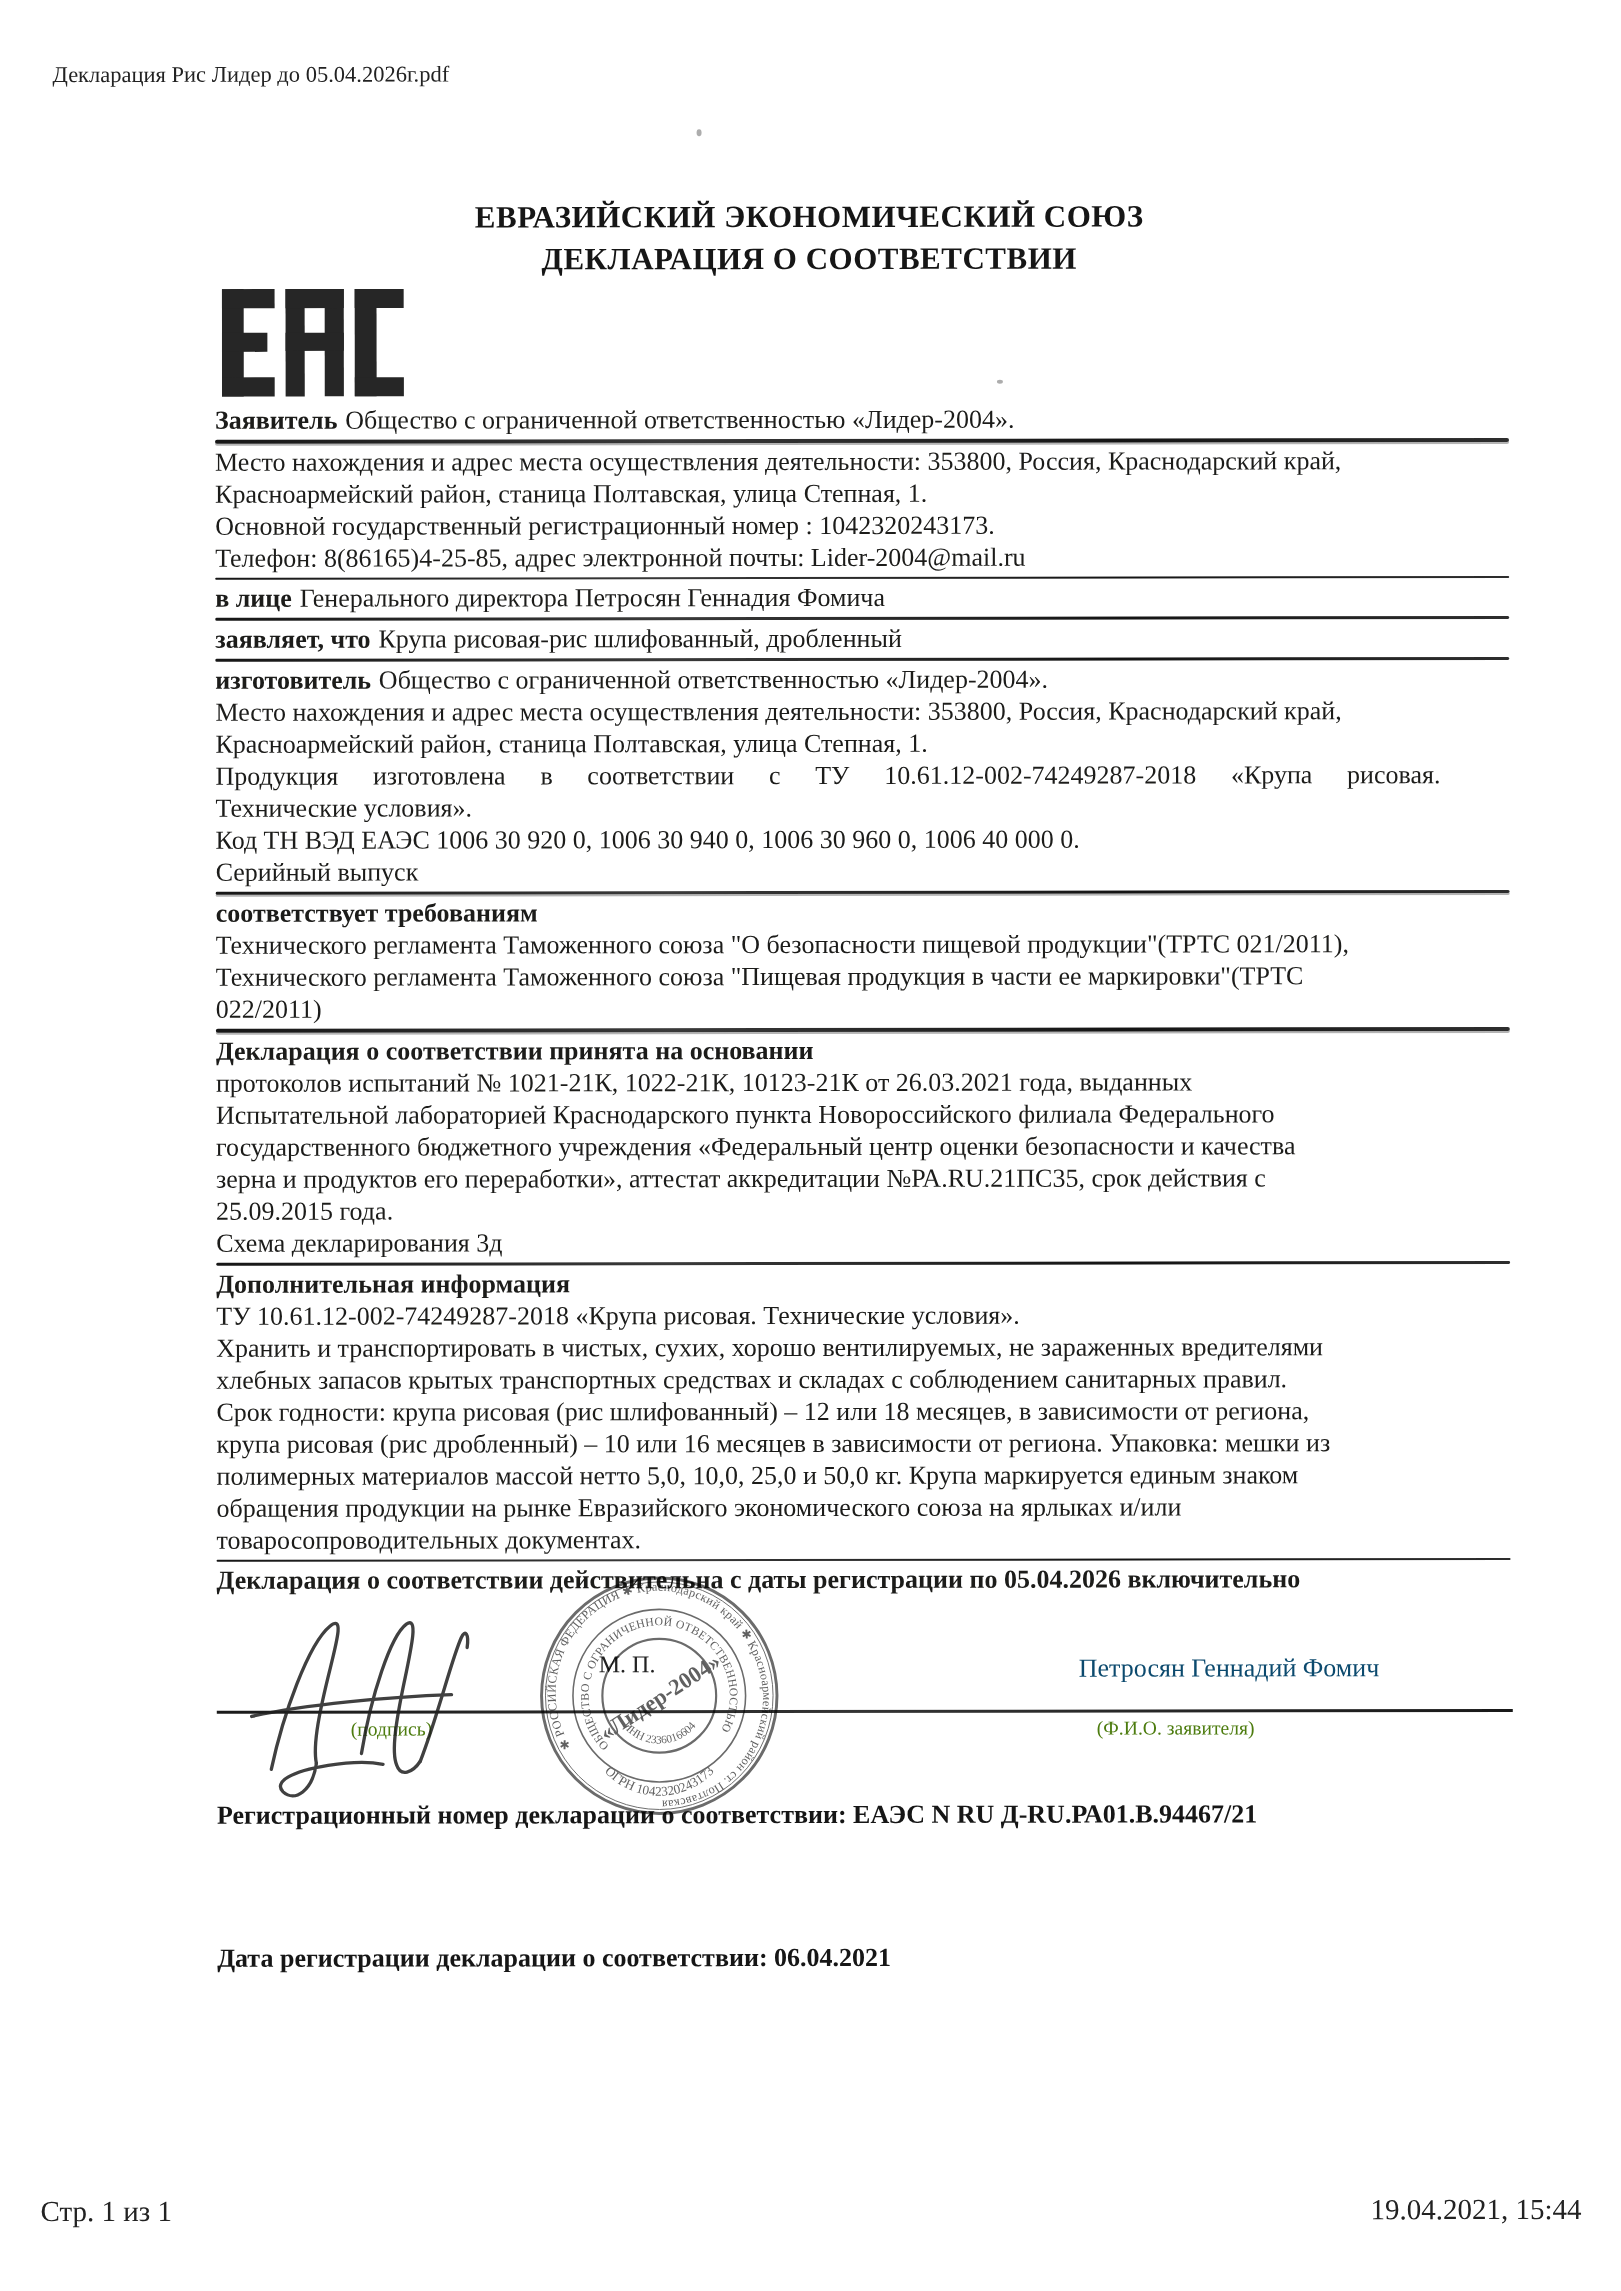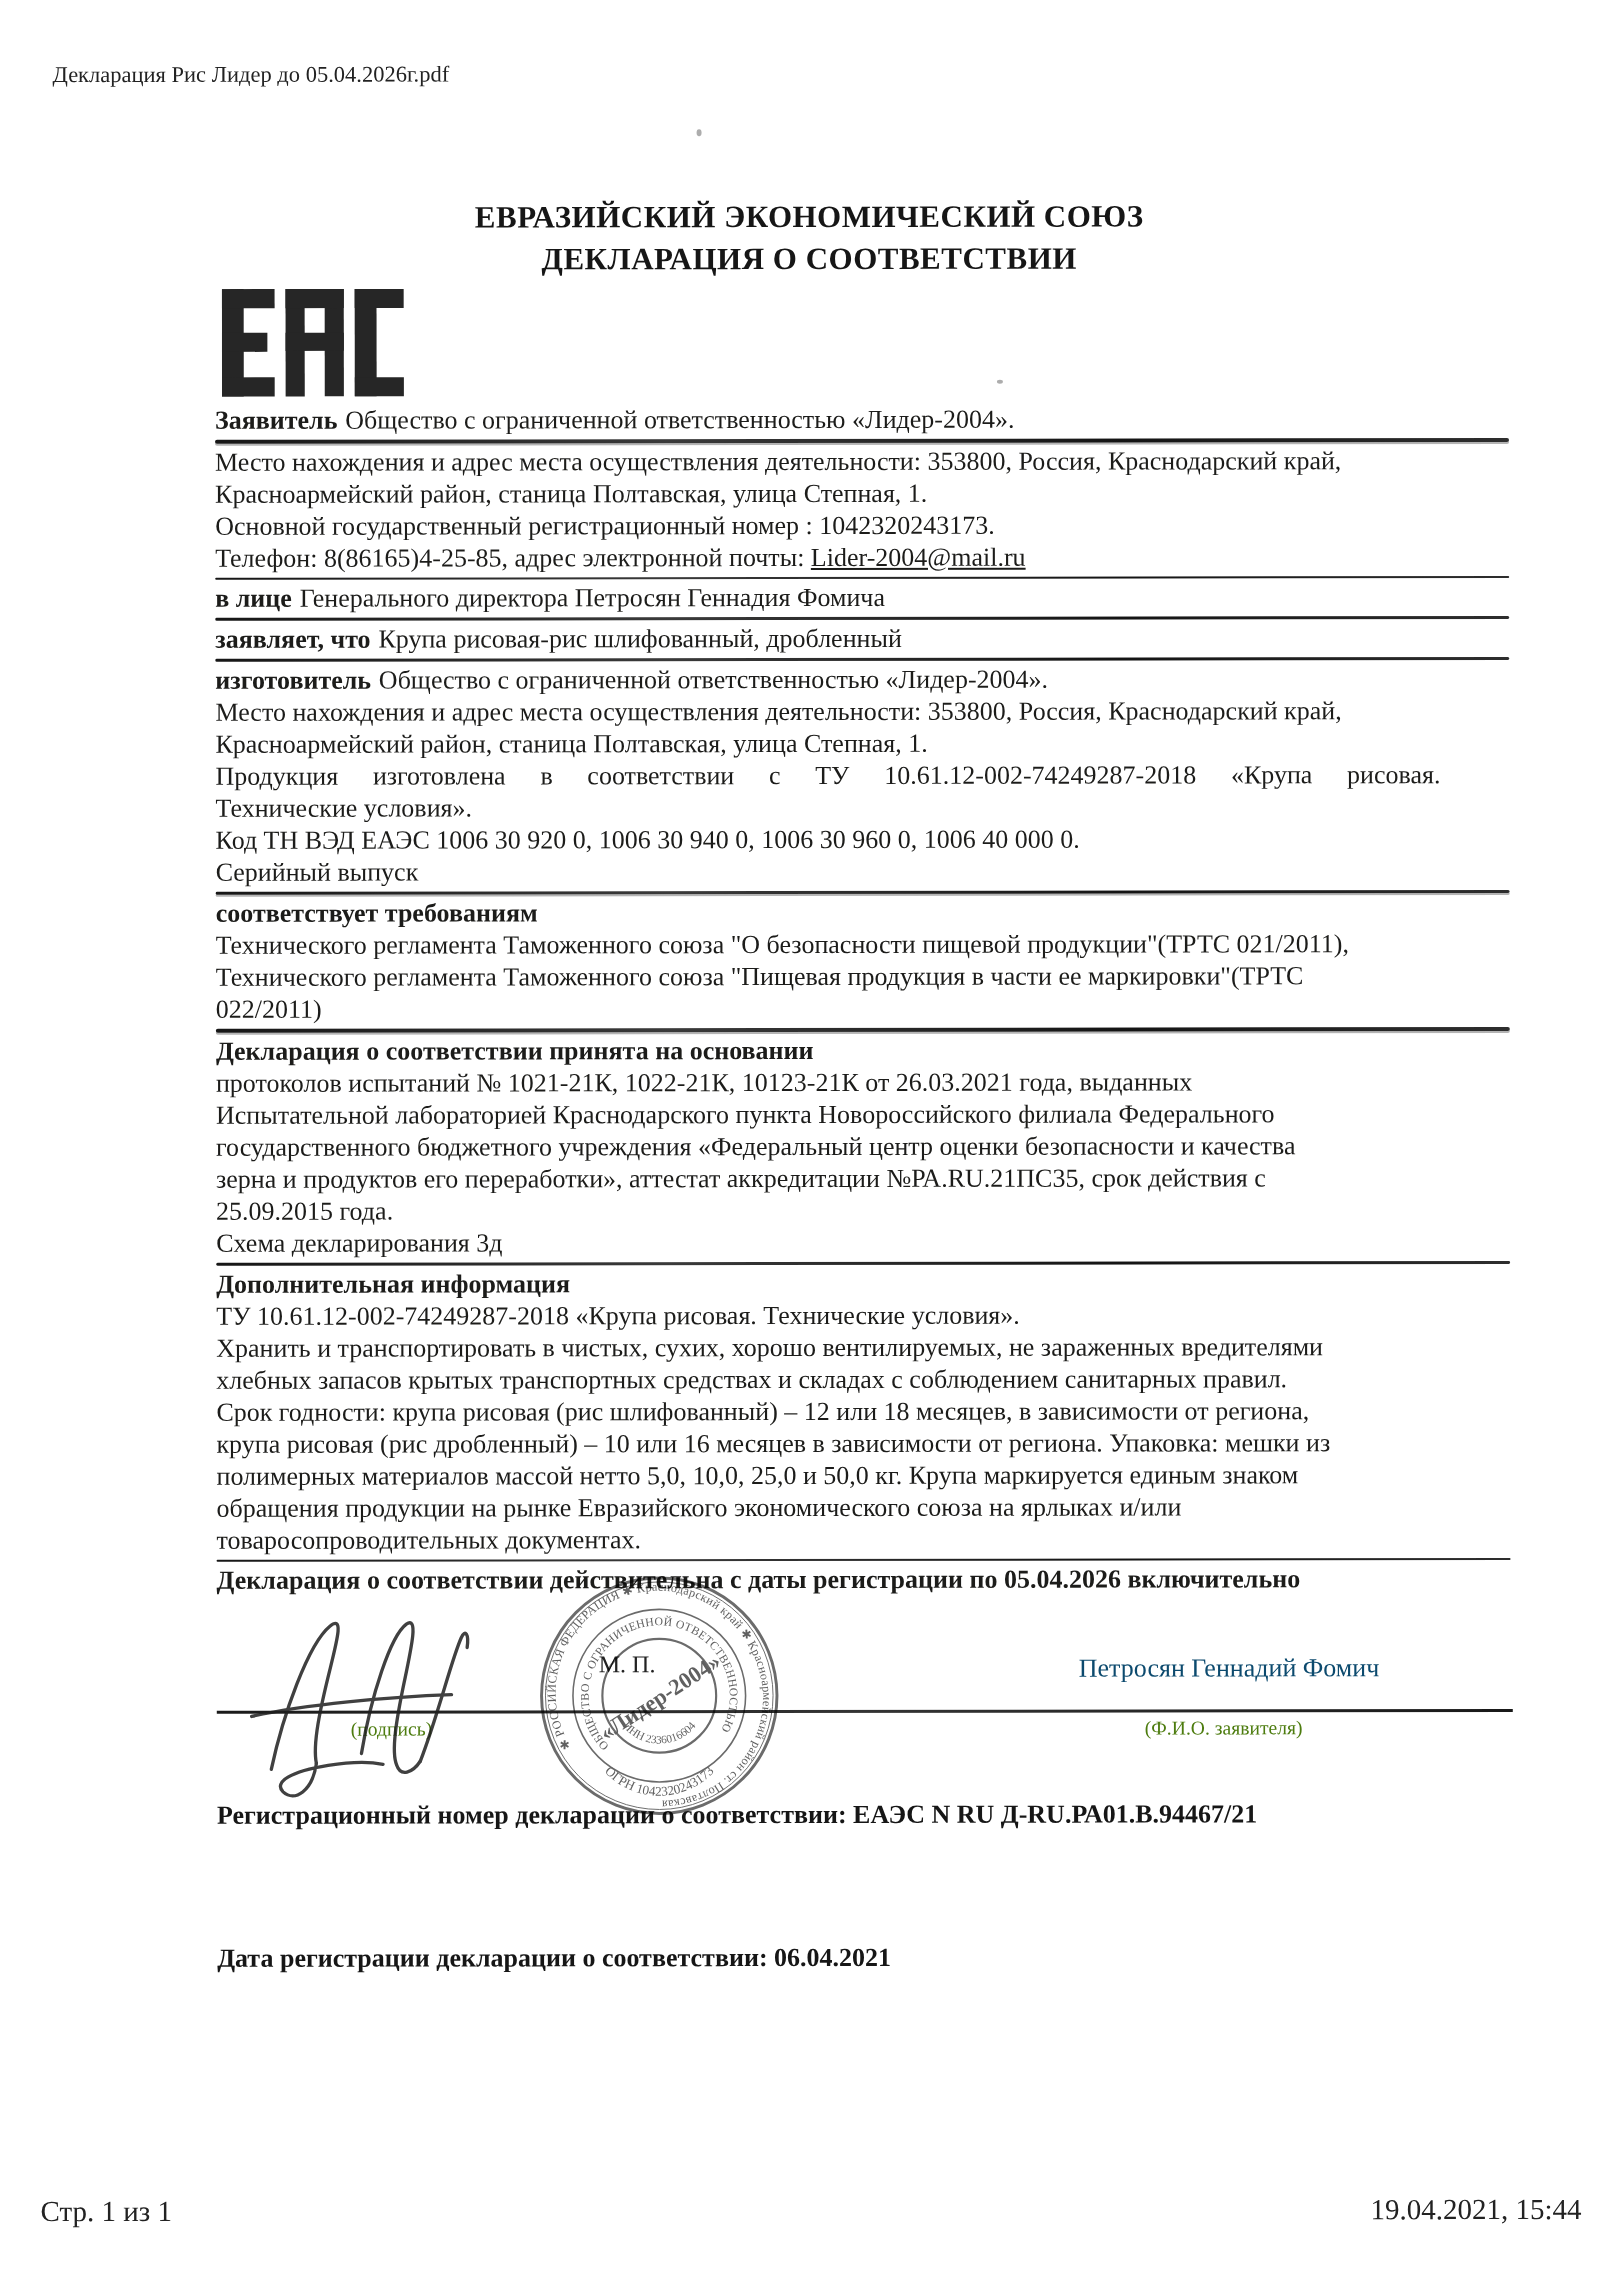--- a/index.html
+++ b/index.html
@@ -18,32 +18,32 @@
   
   .title{position:absolute;left:0;width:1621px;text-align:center;font-weight:bold;
          font-size:31px;letter-spacing:0.5px;color:#161616;}
   .t1{top:199px;} .t2{top:241px;}
   
   .eac{position:absolute;left:223px;top:285px;}
   
   .content{position:absolute;left:216px;top:404px;width:1225px;font-size:26px;color:#1c1c1a;}
   .ln{margin:0;line-height:32px;white-space:nowrap;}
   .b{font-weight:bold;margin-right:.3em;}
-  .u{text-decoration:underline;}
+  .u{}
   .just{text-align:justify;text-align-last:justify;white-space:normal;}
   .rule{height:2.9px;margin:2.9px 0;width:1294px;
         background:linear-gradient(to right,#161616 0%,#3a3a3a 35%,#141414 70%,#2e2e2e 100%);
         border-radius:2px;}
   .rule.thick{height:3.9px;box-shadow:0 2px 0 rgba(40,40,40,.35);}
   
   .sigline{position:absolute;left:216px;top:1710px;width:1296px;height:2.9px;
            background:linear-gradient(to right,#1a1a1a,#333 50%,#191919);}
   .caption{position:absolute;font-size:19.6px;color:#4d7c0f;}
   .cap-sign{left:350px;top:1718px;}
-  .cap-fio{left:1096px;top:1718px;margin-left:48px;}
+  .cap-fio{left:1096px;top:1718px;}
   .mp{position:absolute;left:598px;top:1651px;font-size:24px;color:#222;z-index:1;}
   .fio{position:absolute;left:1078px;top:1654px;font-size:26px;color:#0c4a6e;}
   .signature{position:absolute;left:243px;top:1596px;z-index:2;}
   .stamp{position:absolute;left:530px;top:1567px;z-index:3;mix-blend-mode:multiply;opacity:.82;}
   .regline{position:absolute;left:216px;font-weight:bold;font-size:26px;color:#161616;white-space:nowrap;}
   .reg-num{top:1800px;} .reg-date{top:1943px;}
   
   .speck{position:absolute;background:#6a6a6a;border-radius:50%;opacity:.55;}
 </style>
 </head>

